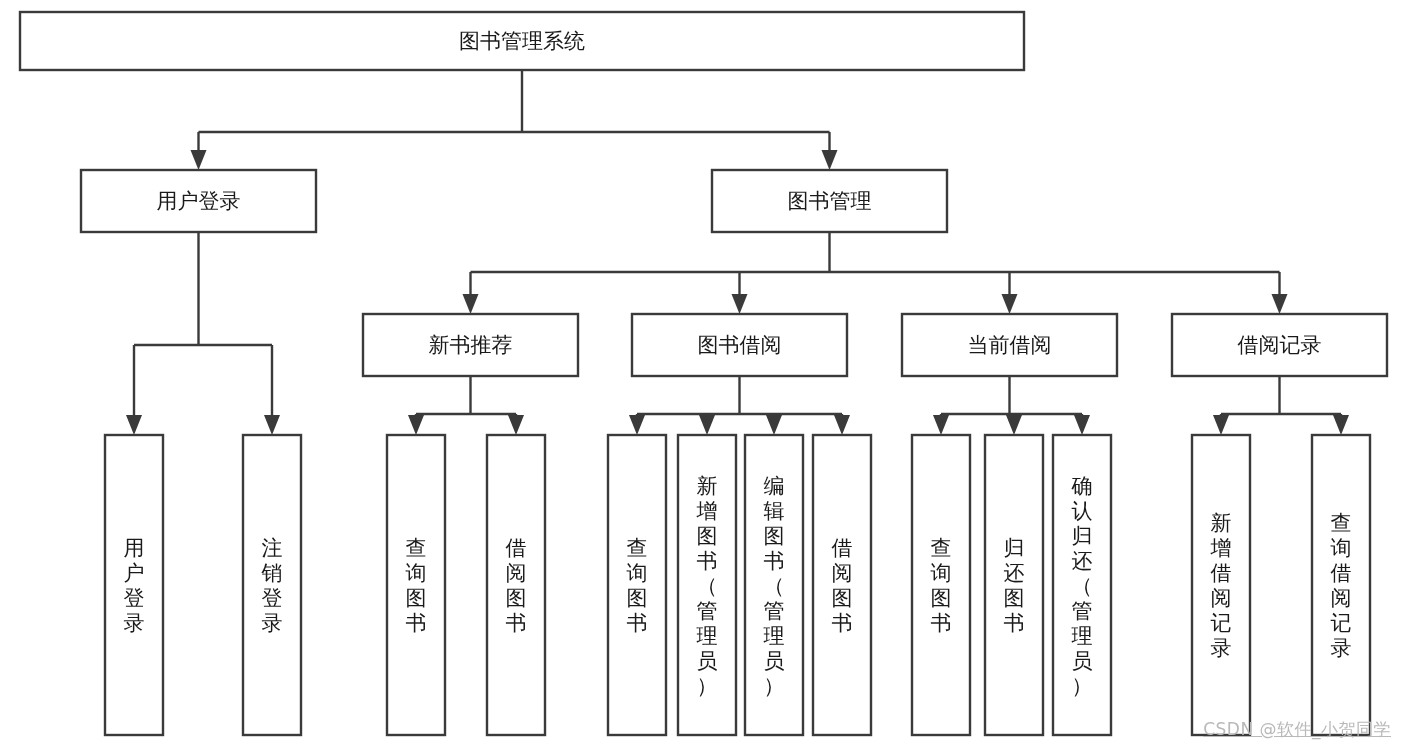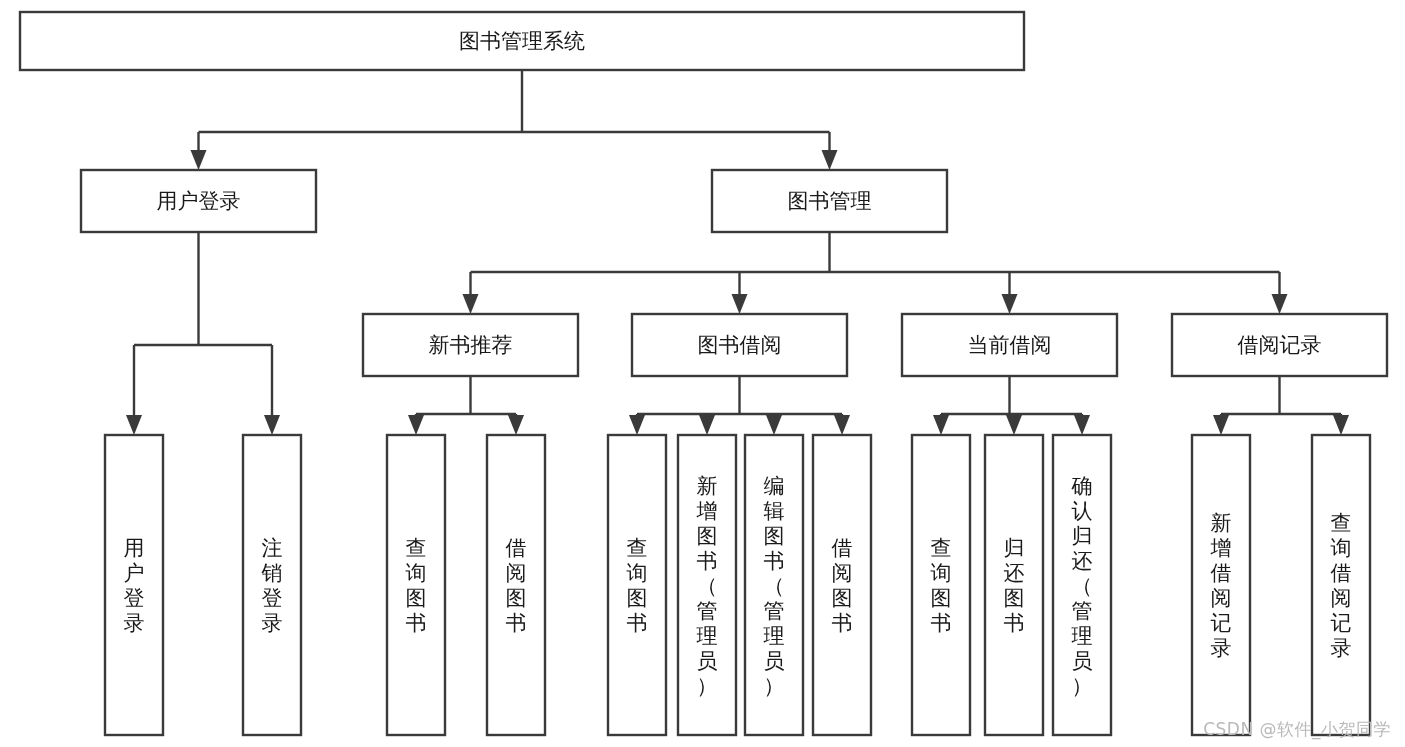--- a/index.html
+++ b/index.html
@@ -57,20 +57,21 @@
   .watermark-text {
     position: absolute;
     right: 14px;
     bottom: 6px;
     font-family: "DejaVu Sans", "Liberation Sans", sans-serif;
     font-size: 17px;
     color: #b9b9b9;
     letter-spacing: 0.5px;
     white-space: nowrap;
     user-select: none;
+    text-decoration: underline;
   }
 </style>
 </head>
 <body>
 
 <div id="diagram-root">
   <svg class="diagram-canvas" id="diagram-canvas" viewBox="0 0 1405 747">
       <g>
         <line x1="522" y1="70" x2="522" y2="132" class="connector-line"></line>
         <line x1="198.5" y1="132" x2="829.5" y2="132" class="connector-line"></line>

